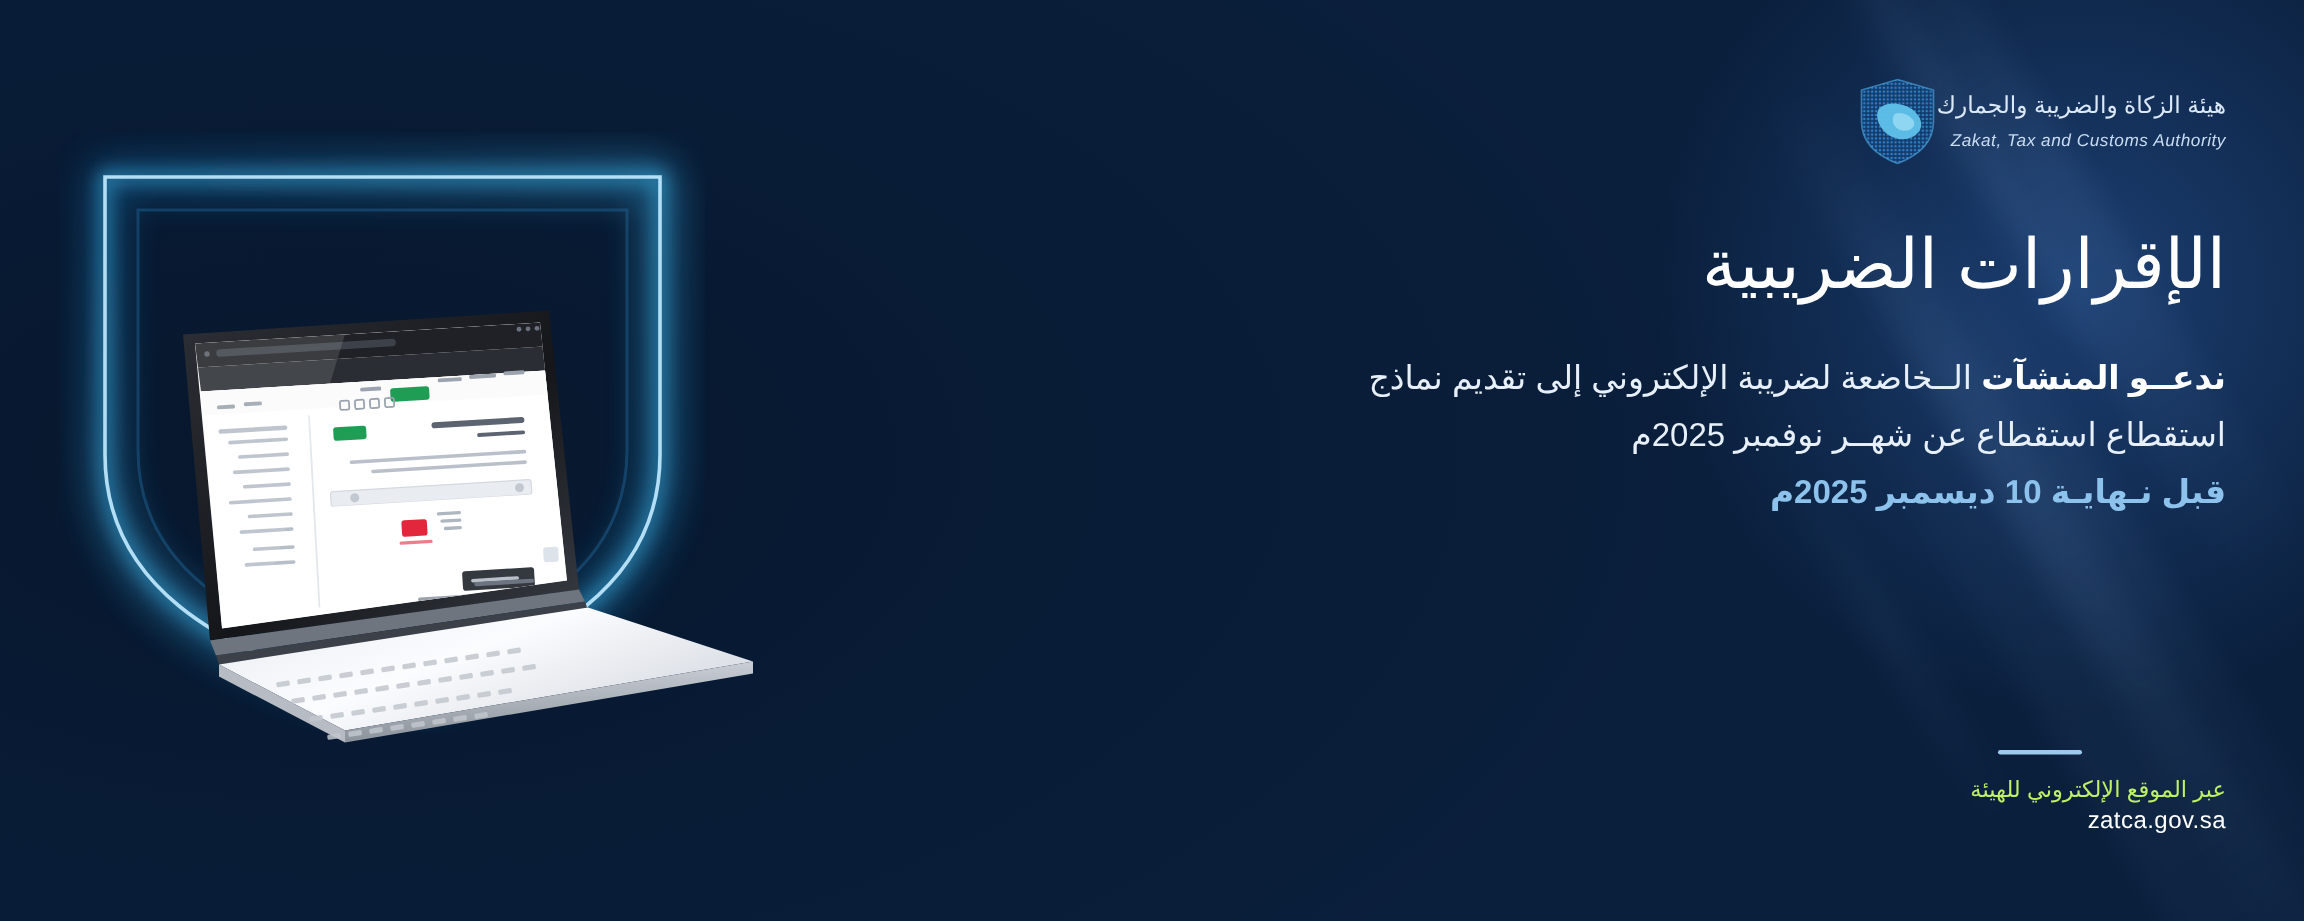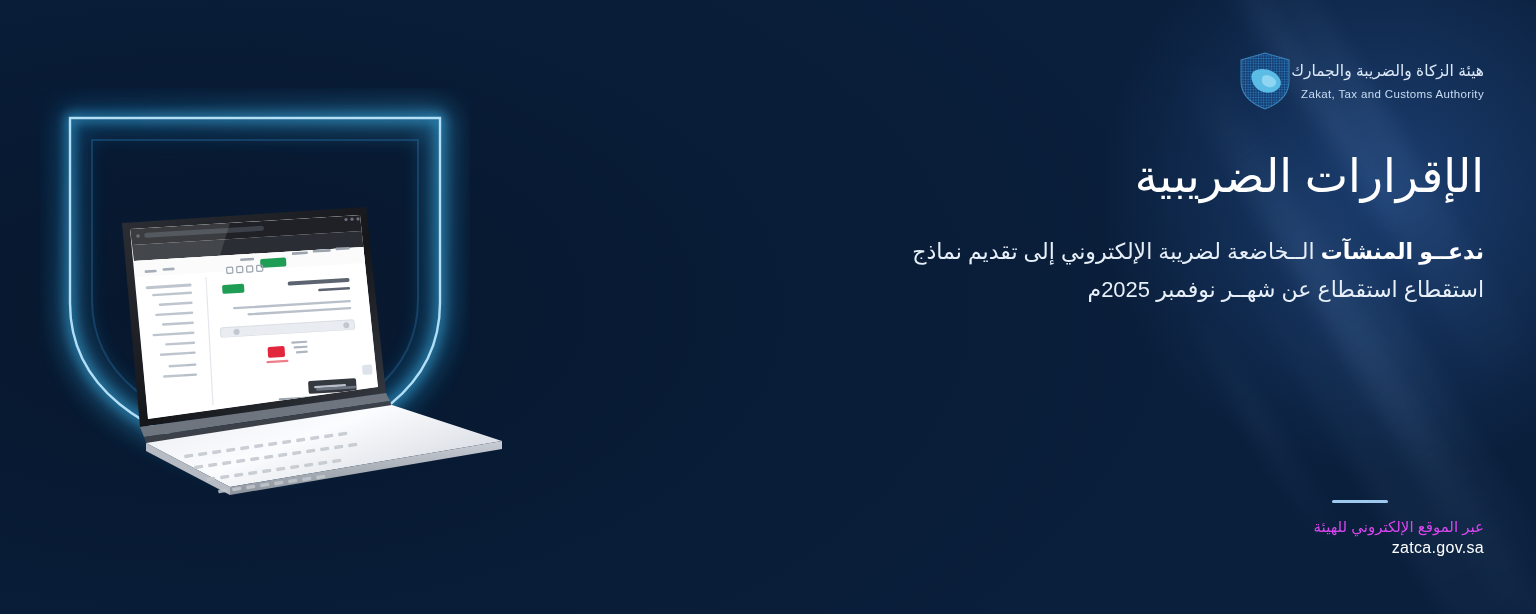--- a/index.html
+++ b/index.html
@@ -56,21 +56,21 @@
   
   .logo {
     position:absolute; top:52px; right:52px;
     display:flex; align-items:center; direction:rtl;
   }
   .logo-text { text-align:right; line-height:1.25; }
   .logo-ar {
     font-size:15.5px; color:#dbe8f7; letter-spacing:.2px; white-space:nowrap; font-weight:400;
   }
   .logo-en {
-    font-size:11.5px; color:#c8dcf2; letter-spacing:.35px; white-space:nowrap; margin-top:6px;
+    font-size:11.5px; color:#c8dcf2; letter-spacing:.35px; white-space:nowrap; margin-top:6px;font-style:italic;
   }
   .logo-mark { width:52px; height:58px; flex:0 0 auto; }
 
   
   .copy {
     position:absolute; right:52px; top:150px;
     width:780px; text-align:right; direction:rtl;
   }
   .headline {
     font-size:46px; font-weight:400; color:#ffffff;
@@ -90,21 +90,21 @@
 
   
   .footer {
     position:absolute; right:52px; top:500px;
     text-align:right; direction:rtl; width:340px;
   }
   .divider {
     height:3px; width:56px; background:#9ec9ee;
     border-radius:2px; margin-right:96px; margin-bottom:13px;
   }
-  .foot-ar { font-size:15px; color:#d946ef; line-height:1.5; }
+  .foot-ar { font-size:15px; color:#bef264; line-height:1.5; }
   .foot-url { font-size:16px; color:#ffffff; letter-spacing:.3px; direction:ltr; }
 
   
   .visual { position:absolute; left:0; top:0; width:640px; height:614px; }
   .shield-svg { position:absolute; left:40px; top:88px; width:430px; height:400px; }
   .laptop { position:absolute; left:110px; top:205px; width:400px; height:280px; }
   .laptop-svg { width:100%; height:100%; overflow:visible; }
 </style>
 </head>
 <body>
@@ -356,20 +356,21 @@
       </g>
       <path d="M26 1 L50 8 V29 C50 44 39 52 26 57 C13 52 2 44 2 29 V8 Z" fill="none" stroke="#4a9bd4" stroke-width="1.1" opacity=".7"></path>
     </svg>
   </div>
 
   <div class="copy">
     <div class="headline">الإقرارات الضريبية</div>
     <div class="body-copy">
       <span class="ln"><b>ندعــو المنشآت</b><span> الــخاضعة لضريبة الإلكتروني إلى تقديم نماذج</span></span>
       <span class="ln">استقطاع استقطاع عن شهــر نوفمبر 2025م</span>
+      <span class="ln accent">قبل نـهايـة 10 ديسمبر 2025م</span>
     </div>
   </div>
 
   <div class="footer">
     <div class="divider"></div>
     <div class="foot-ar">عبر الموقع الإلكتروني للهيئة</div>
     <div class="foot-url">zatca.gov.sa</div>
   </div>
 
 </div>

